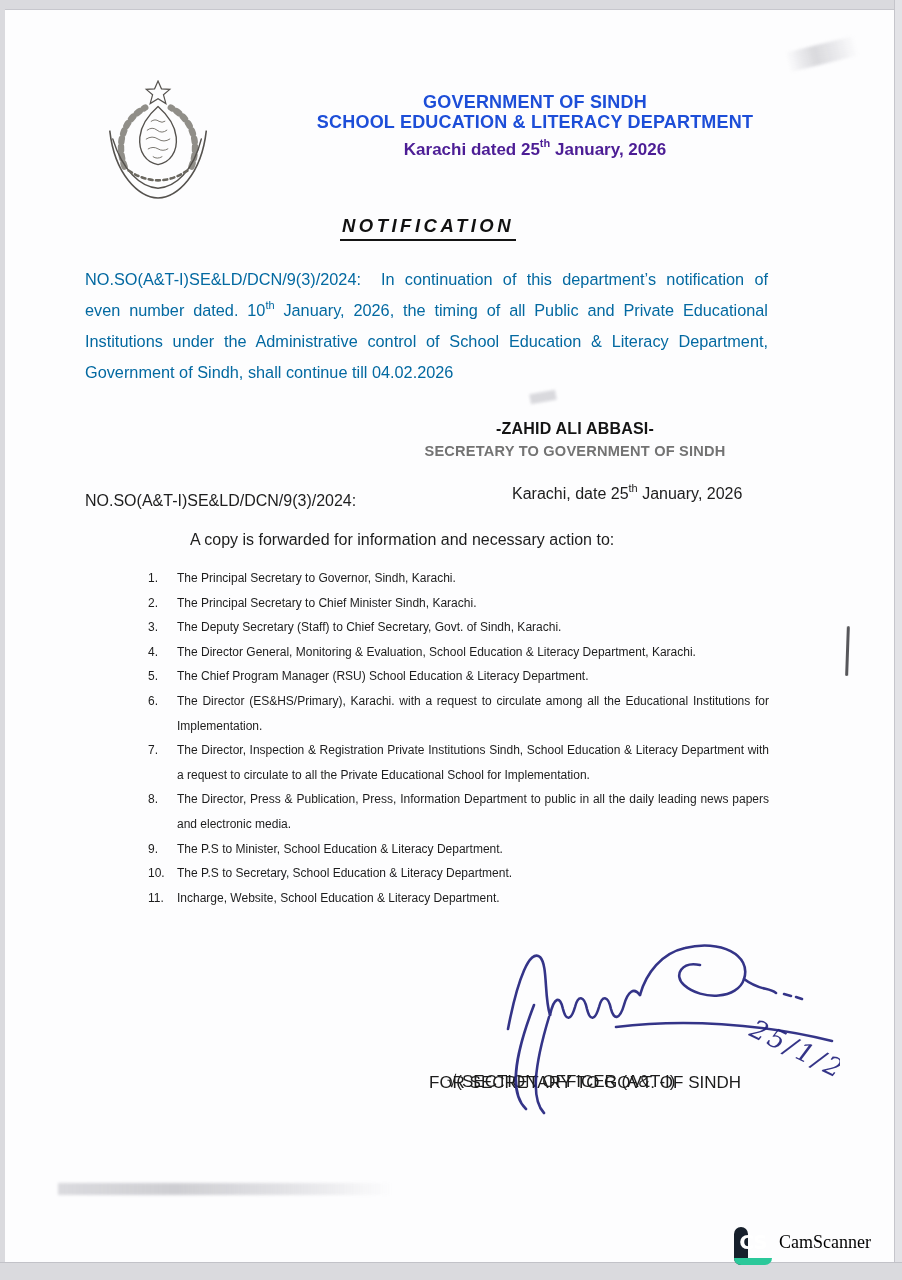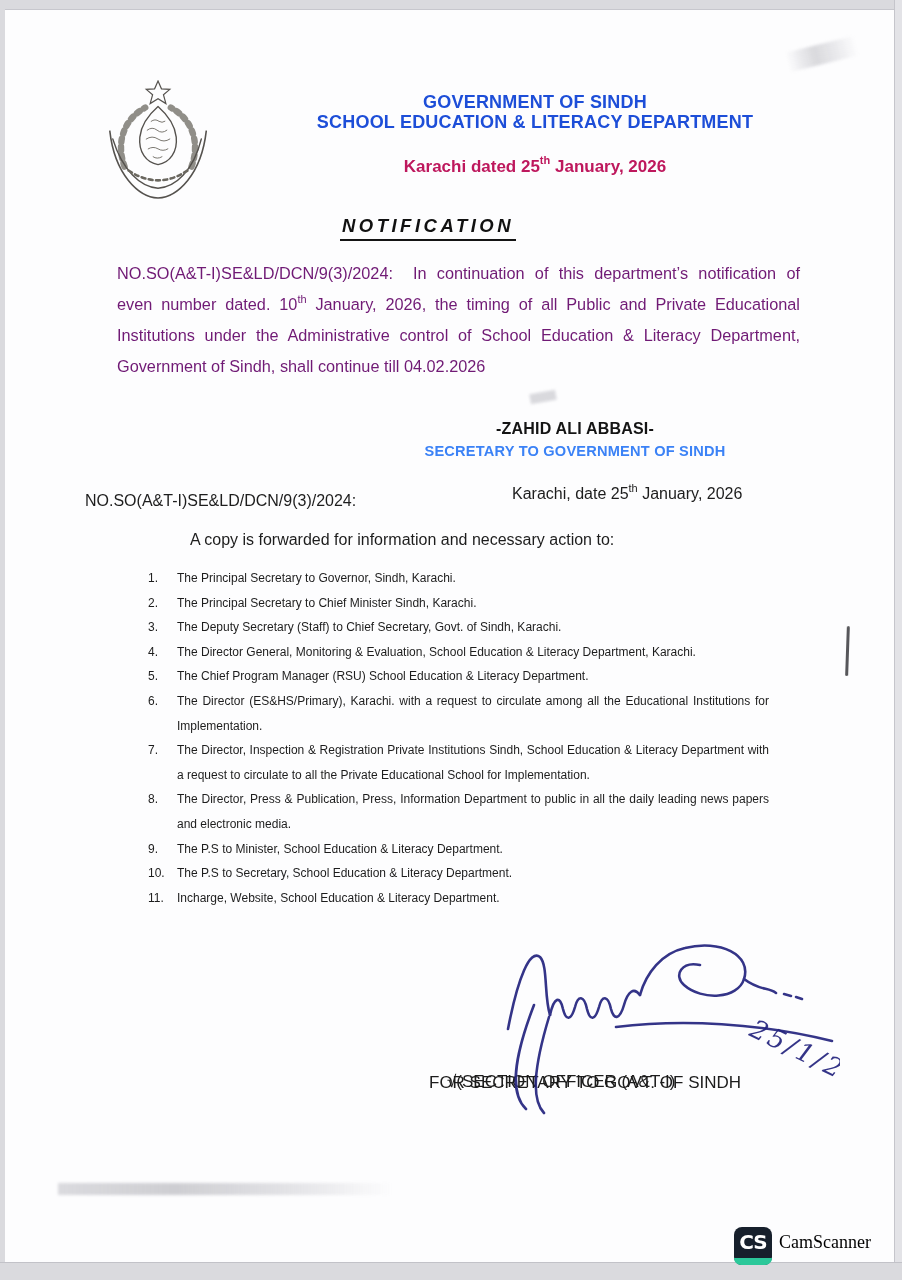--- a/index.html
+++ b/index.html
@@ -14,38 +14,38 @@
   .frame-top{left:0;top:0;width:902px;height:9px;border-bottom:1px solid #c7c7cd;}
   .frame-left{left:0;top:0;width:5px;height:1280px;}
   .frame-right{top:0;width:8px;height:1280px;left:894px;border-left:1px solid #c5c5cb;background:#e3e3e7;}
   .frame-bottom{left:0;top:1262px;width:902px;height:18px;border-top:1px solid #c2c2c8;}
 
   .abs{position:absolute;}
 
   
   .header-text{left:300px;top:92px;width:470px;text-align:center;}
   .org-line{font-weight:bold;font-size:18px;line-height:20px;letter-spacing:.2px;color:#1d4ed8;}
-  .date-line{font-weight:bold;font-size:17px;margin-top:25px;color:#be185d;}
+  .date-line{font-weight:bold;font-size:17px;margin-top:8px;color:#4c1d95;}
   sup.sp{font-size:11px;position:relative;top:-1px;vertical-align:super;line-height:0;}
 
   
   .title-wrap{left:0;top:215px;width:856px;text-align:center;}
   .title-inner{
     display:inline-block;font-weight:bold;font-style:italic;font-size:18.5px;
     letter-spacing:3.5px;border-bottom:2.5px solid #141414;padding:0 2px 2px 2px;color:#111;
   }
 
   
-  .body-para{left:85px;top:242px;width:683px;font-size:16.3px;line-height:31px;text-align:justify;color:#701a75;margin-left:32px;}
+  .body-para{left:85px;top:248px;width:683px;font-size:16.3px;line-height:31px;text-align:justify;color:#0369a1;}
   .ref-inline{margin-right:20px;}
 
   
   .signatory{left:395px;top:420px;width:360px;text-align:center;}
   .sig-name{font-weight:bold;font-size:16px;letter-spacing:.2px;color:#141414;}
-  .sig-desig{font-weight:bold;font-size:14.6px;margin-top:5px;letter-spacing:.2px;color:#3b82f6;}
+  .sig-desig{font-weight:bold;font-size:14.6px;margin-top:5px;letter-spacing:.2px;color:#737373;}
 
   
   .ref2{left:85px;top:492px;font-size:16px;color:#1d1d1d;}
   .place-date{left:512px;top:485px;font-size:16px;color:#1d1d1d;text-align:center;}
 
   .copy-line{left:190px;top:531px;font-size:16px;color:#1d1d1d;}
 
   
   ol.dist{left:177px;top:566px;width:592px;margin:0;padding:0;list-style:none;counter-reset:item;}
   ol.dist li{
@@ -65,21 +65,21 @@
   .margin-dash{left:846px;top:626px;width:2.5px;height:50px;background:#3b3b3f;border-radius:2px;
     transform:rotate(2deg);filter:blur(.4px);opacity:.85;}
   .smudge-top{left:786px;top:44px;width:72px;height:20px;transform:rotate(-14deg);filter:blur(1.6px);
     background:linear-gradient(90deg,transparent,rgba(150,150,160,.35) 40%,rgba(150,150,160,.18) 70%,transparent);}
   .ghost-line{left:58px;top:1183px;width:335px;height:12px;filter:blur(1.8px);
     background:linear-gradient(90deg,rgba(140,140,150,.30),rgba(140,140,150,.42) 35%,rgba(140,140,150,.22) 70%,transparent);}
   .smudge-mid{left:530px;top:392px;width:26px;height:10px;filter:blur(1.5px);transform:rotate(-10deg);
     background:rgba(150,150,160,.35);}
 
   
-  .cs-icon{left:734px;top:1227px;width:38px;height:38px;background:#17202c;border-radius:8px;z-index:6;}
+  .cs-icon{left:734px;top:1227px;width:14px;height:38px;background:#17202c;border-radius:8px;z-index:6;}
   .cs-icon::after{content:"";position:absolute;left:0;bottom:0;width:38px;height:7px;background:#2bc89a;border-radius:0 0 8px 8px;}
   .cs-glyph{position:absolute;left:0;top:3px;width:38px;text-align:center;color:#fff;font-weight:bold;
     font-size:20px;font-family:"DejaVu Sans",sans-serif;letter-spacing:-1px;}
   .cs-label{left:779px;top:1232px;font-family:"Liberation Serif", serif;font-size:18px;color:#000000;z-index:6;}
 
   .emblem{left:96px;top:80px;}
 </style>
 </head>
 <body>
 

